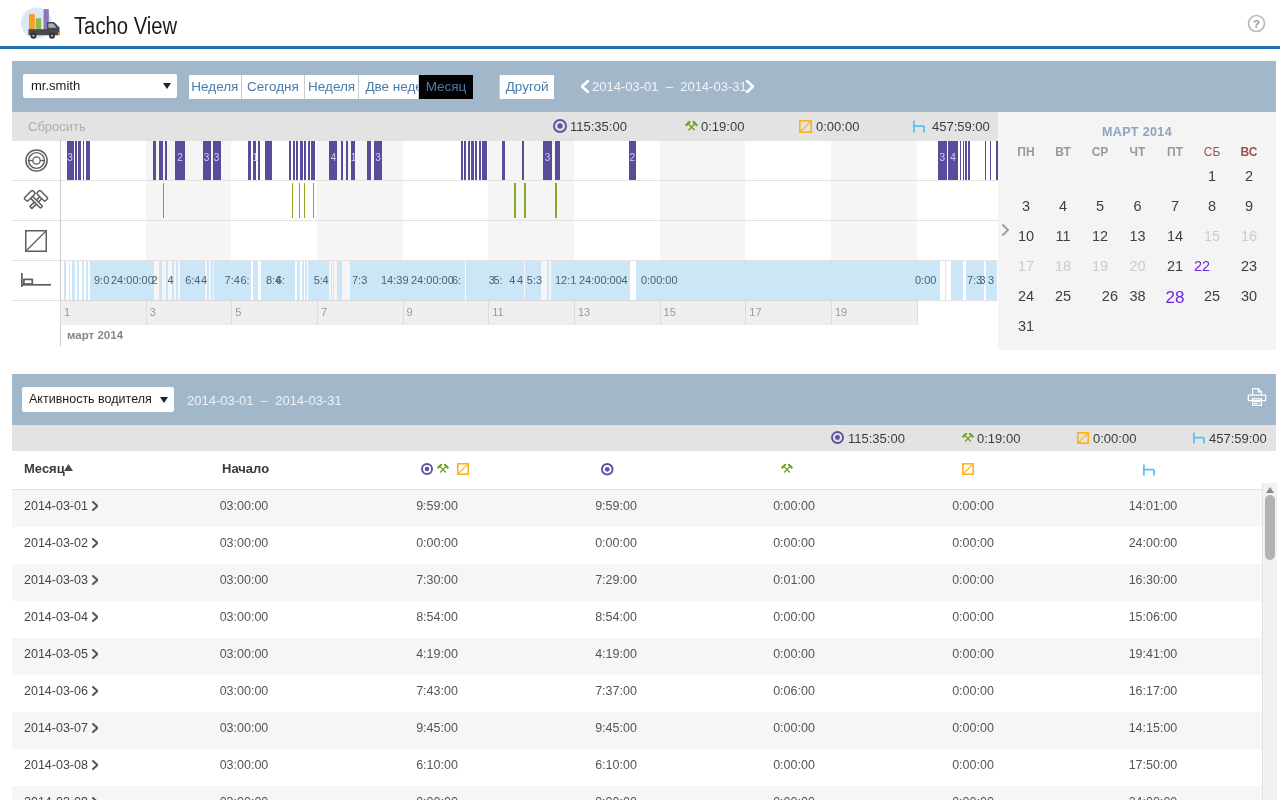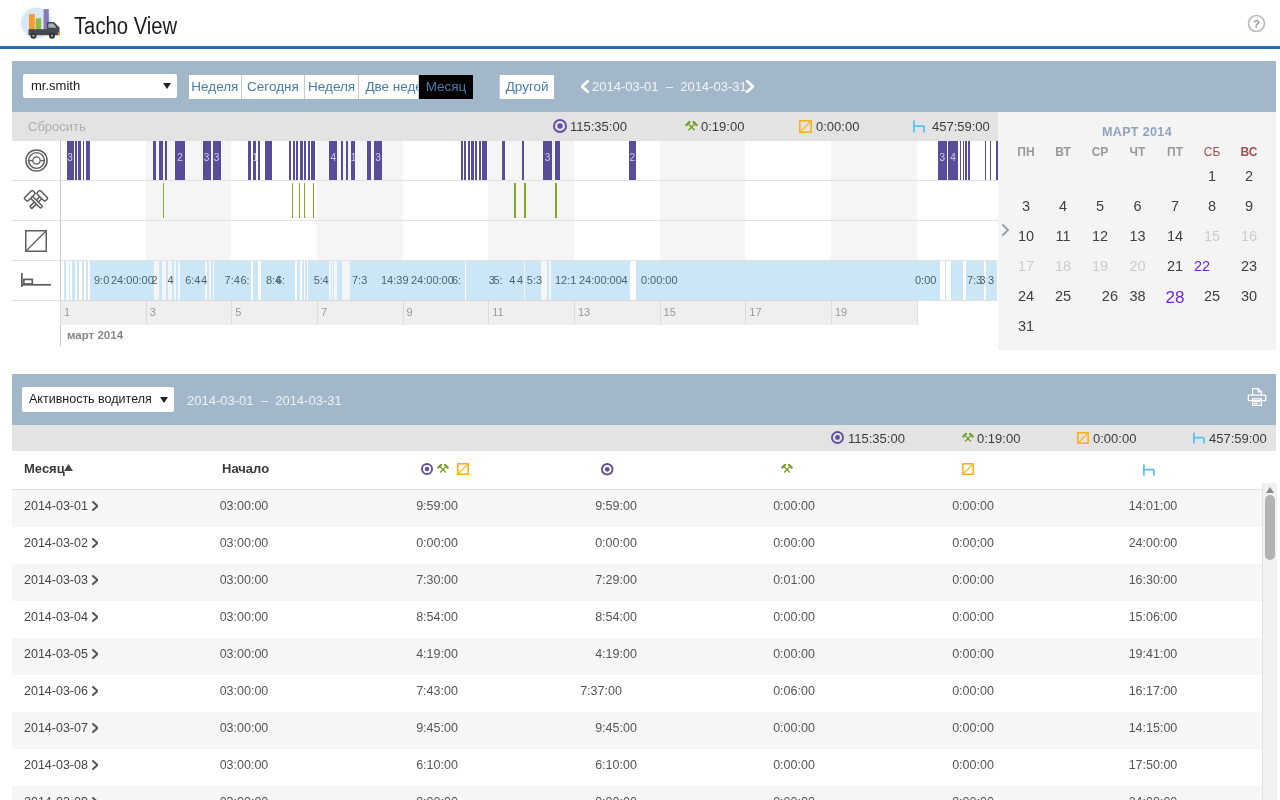--- a/index.html
+++ b/index.html
@@ -475,21 +475,21 @@
 <div style="position:absolute;left:744px;top:647px;width:100px;text-align:center;font-size:12.5px;color:#555">0:00:00</div>
 <div style="position:absolute;left:923px;top:647px;width:100px;text-align:center;font-size:12.5px;color:#555">0:00:00</div>
 <div style="position:absolute;left:1103px;top:647px;width:100px;text-align:center;font-size:12.5px;color:#555">19:41:00</div>
 <div style="position:absolute;left:12px;top:675px;width:1250px;height:37px;background:#fff"></div>
 <div style="position:absolute;left:24px;top:684px;font-size:12.5px;color:#454545">2014-03-06</div>
 <svg style="position:absolute;left:91.5px;top:685.5px" width="6.5" height="10" viewBox="0 0 6.5 10">
     <polyline points="1,1 5.5,5.0 1,9" fill="none" stroke="#555" stroke-width="2.0" stroke-linecap="round" stroke-linejoin="round"></polyline>
   </svg>
 <div style="position:absolute;left:194px;top:684px;width:100px;text-align:center;font-size:12.5px;color:#555">03:00:00</div>
 <div style="position:absolute;left:387px;top:684px;width:100px;text-align:center;font-size:12.5px;color:#555">7:43:00</div>
-<div style="position:absolute;left:551px;top:684px;width:100px;text-align:center;font-size:12.5px;color:#555">7:37:00</div>
+<div style="position:absolute;left:566px;top:684px;width:100px;text-align:center;font-size:12.5px;color:#555">7:37:00</div>
 <div style="position:absolute;left:744px;top:684px;width:100px;text-align:center;font-size:12.5px;color:#555">0:06:00</div>
 <div style="position:absolute;left:923px;top:684px;width:100px;text-align:center;font-size:12.5px;color:#555">0:00:00</div>
 <div style="position:absolute;left:1103px;top:684px;width:100px;text-align:center;font-size:12.5px;color:#555">16:17:00</div>
 <div style="position:absolute;left:12px;top:712px;width:1250px;height:37px;background:#f6f6f6"></div>
 <div style="position:absolute;left:24px;top:721px;font-size:12.5px;color:#454545">2014-03-07</div>
 <svg style="position:absolute;left:91.5px;top:722.5px" width="6.5" height="10" viewBox="0 0 6.5 10">
     <polyline points="1,1 5.5,5.0 1,9" fill="none" stroke="#555" stroke-width="2.0" stroke-linecap="round" stroke-linejoin="round"></polyline>
   </svg>
 <div style="position:absolute;left:194px;top:721px;width:100px;text-align:center;font-size:12.5px;color:#555">03:00:00</div>
 <div style="position:absolute;left:387px;top:721px;width:100px;text-align:center;font-size:12.5px;color:#555">9:45:00</div>

